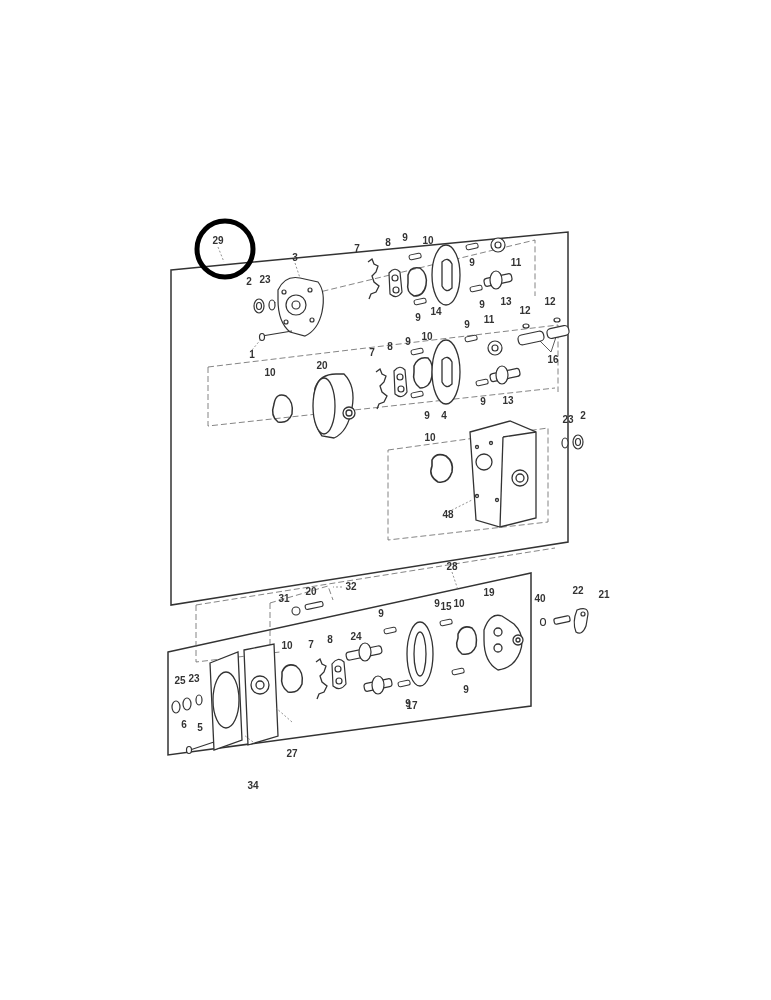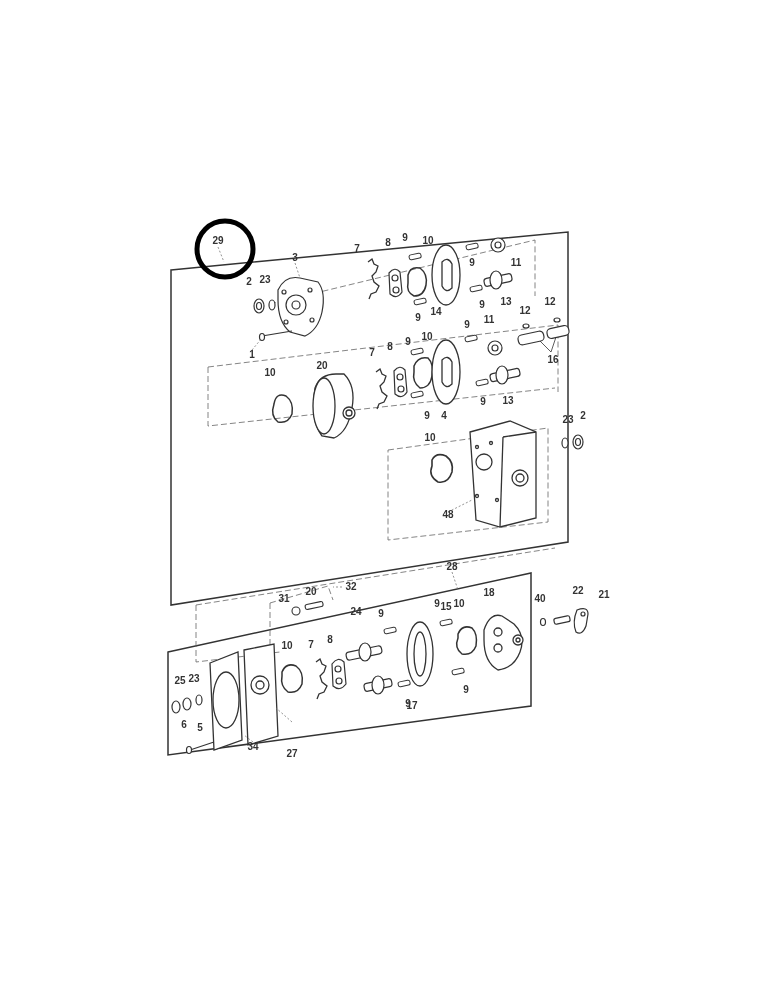--- a/index.html
+++ b/index.html
@@ -265,31 +265,31 @@
       <div class="lbl" style="left: 430px; top: 438px;">10</div>
       <div class="lbl" style="left: 448px; top: 515px;">48</div>
       <div class="lbl" style="left: 452px; top: 567px;">28</div>
       <div class="lbl" style="left: 351px; top: 587px; text-align: center;">32</div>
       <div class="lbl" style="left: 284px; top: 599px;">31</div>
       <div class="lbl" style="left: 311px; top: 592px;">20</div>
       <div class="lbl" style="left: 381px; top: 614px;">9</div>
       <div class="lbl" style="left: 414px; top: 607px; margin-left: 32px;">15</div>
       <div class="lbl" style="left: 437px; top: 604px;">9</div>
       <div class="lbl" style="left: 459px; top: 604px;">10</div>
-      <div class="lbl" style="left: 489px; top: 593px;">18</div>
+      <div class="lbl" style="left: 489px; top: 593px;">19</div>
       <div class="lbl" style="left: 540px; top: 599px;">40</div>
       <div class="lbl" style="left: 557px; top: 595px; margin-left: 47px;">21</div>
       <div class="lbl" style="left: 578px; top: 591px;">22</div>
-      <div class="lbl" style="left: 356px; top: 612px;">24</div>
+      <div class="lbl" style="left: 356px; top: 637px;">24</div>
       <div class="lbl" style="left: 287px; top: 646px;">10</div>
       <div class="lbl" style="left: 311px; top: 645px;">7</div>
       <div class="lbl" style="left: 330px; top: 640px;">8</div>
       <div class="lbl" style="left: 180px; top: 681px;">25</div>
       <div class="lbl" style="left: 194px; top: 679px;">23</div>
       <div class="lbl" style="left: 184px; top: 725px;">6</div>
       <div class="lbl" style="left: 412px; top: 706px;">17</div>
       <div class="lbl" style="left: 408px; top: 704px;">9</div>
       <div class="lbl" style="left: 466px; top: 690px;">9</div>
       <div class="lbl" style="left: 200px; top: 728px;">5</div>
       <div class="lbl" style="left: 292px; top: 754px;">27</div>
-      <div class="lbl" style="left: 253px; top: 747px;">34</div>
+      <div class="lbl" style="left: 253px; top: 786px;">34</div>
     </div>
 </div>
 
 </body></html>

